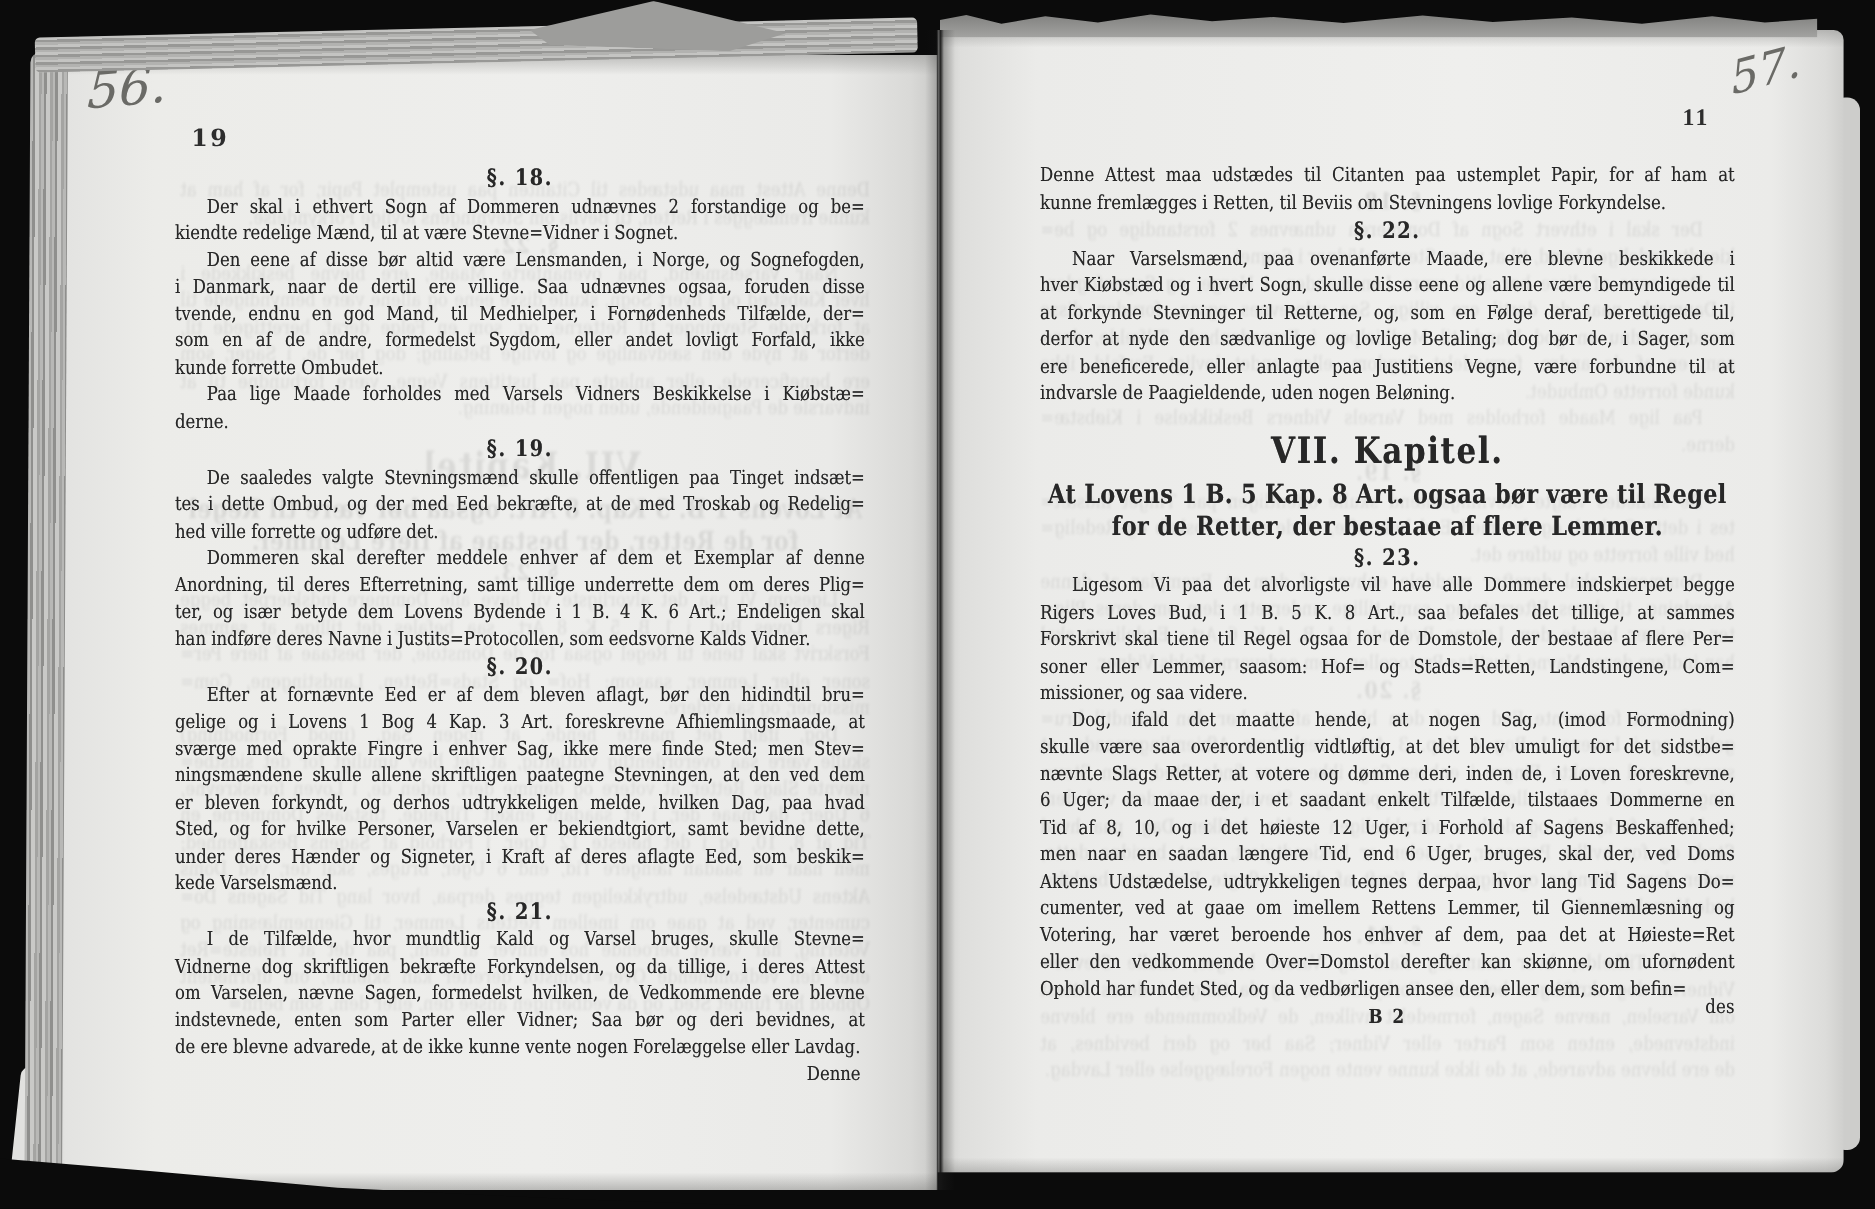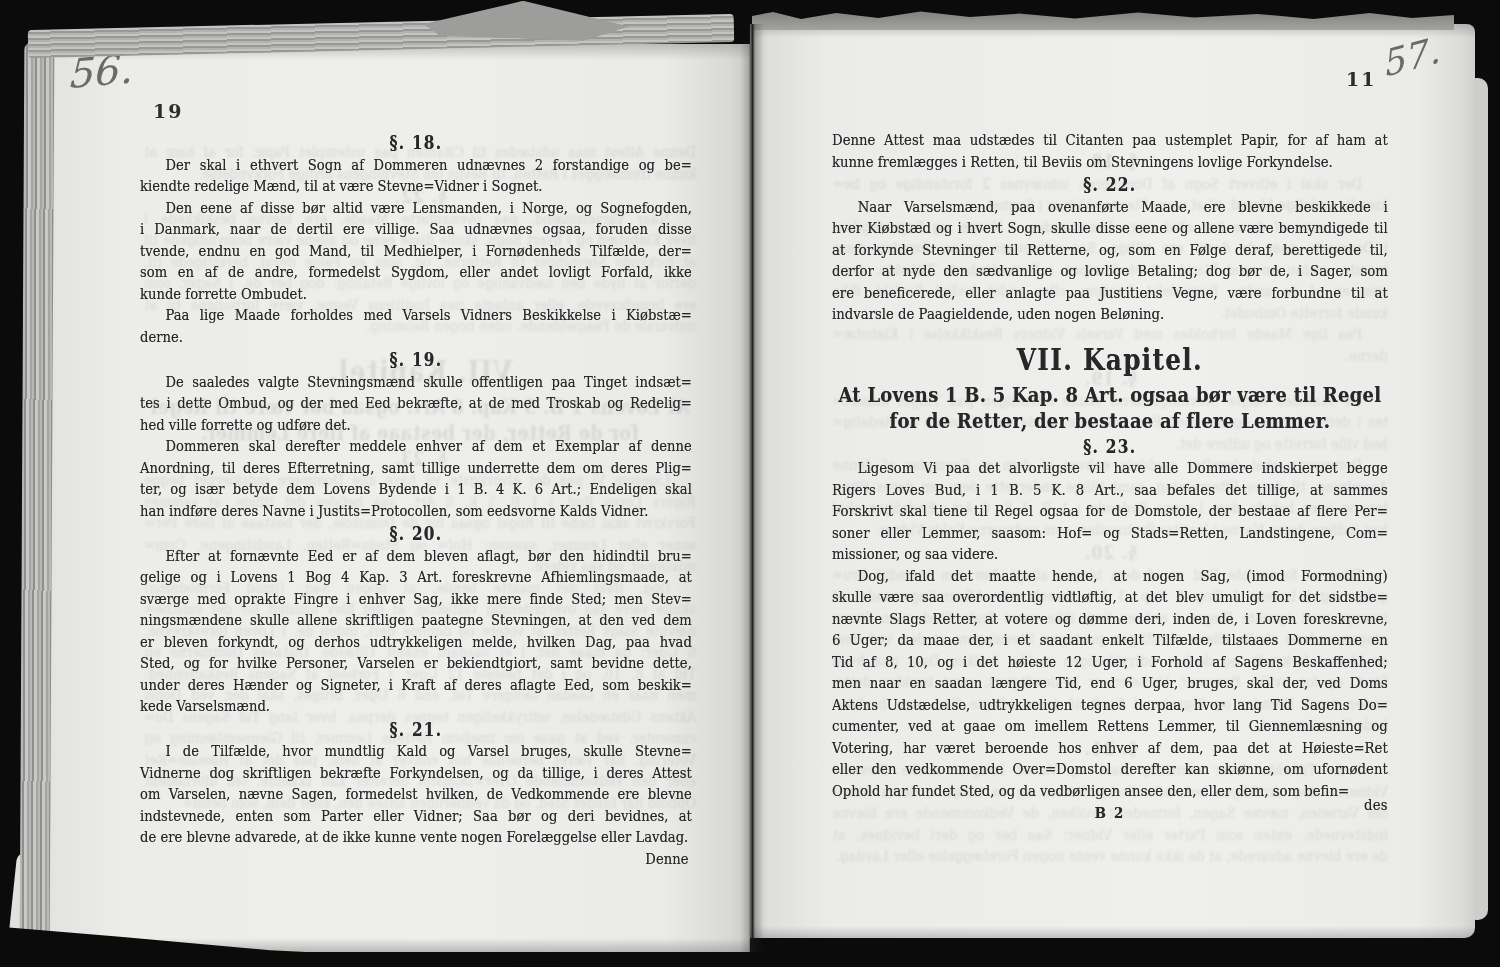--- a/index.html
+++ b/index.html
@@ -52,21 +52,21 @@
   .ind{text-indent:30px;}
   .h{text-align:center;font-weight:bold;font-size:18px;line-height:21.5px;letter-spacing:1.5px;margin:1px 0;}
   .chap{text-align:center;font-weight:bold;font-size:29px;line-height:36px;margin:16px 0 4px;letter-spacing:1.5px;}
   .sub{text-align:center;font-weight:bold;font-size:21px;line-height:26.5px;letter-spacing:.3px;}
   .cwline{text-align:right;font-size:15.5px;line-height:21.5px;padding-right:4px;}
   .sigline{position:relative;text-align:center;font-size:15.5px;line-height:21.5px;font-weight:bold;letter-spacing:2px;}
   .sigline .cw{position:absolute;right:0;top:-7px;font-weight:normal;letter-spacing:.2px;}
 
   .pagenum{position:absolute;font-size:19px;letter-spacing:2px;color:#2d2d2d;font-weight:bold;}
   .pagenum-left{left:115px;top:56px;}
-  .pagenum-right{left:596px;top:44px;}
+  .pagenum-right{left:596px;top:60px;font-family:Liberation Serif, serif;}
   .folio{position:absolute;font-style:italic;color:#6a6a66;}
   .folio-left{left:32px;top:4px;font-size:40px;transform:rotate(-5deg) skewX(-8deg);}
   .folio-right{left:634px;top:12px;font-size:36px;transform:rotate(-15deg) skewX(-10deg);}
 
   
   .ghost{position:absolute;width:650px;transform-origin:top left;color:#4e4e4c;opacity:.12;
          filter:blur(1.2px);pointer-events:none;}
   .ghost-left{left:102px;top:98px;transform:translateX(556px) scale(-.849,1);}
   .ghost-right{left:82px;top:126px;transform:translateX(556px) scale(-.855,1);}
 </style>

